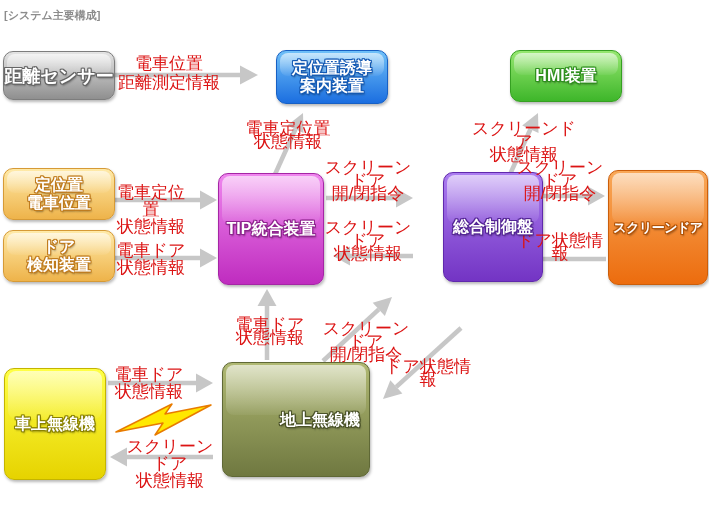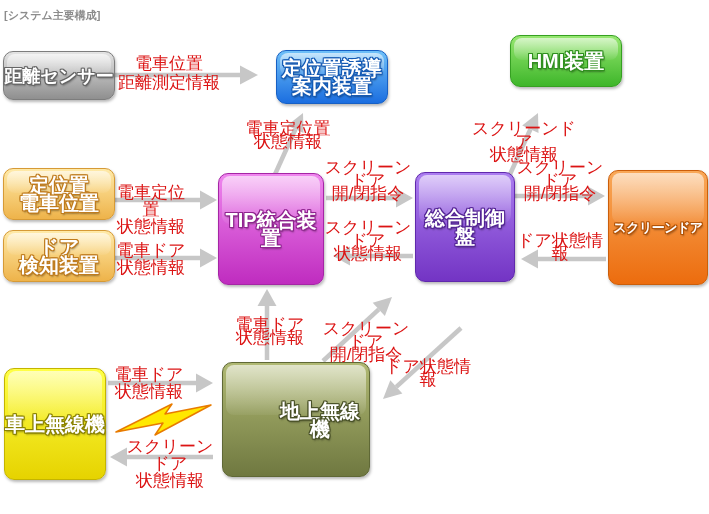--- a/index.html
+++ b/index.html
@@ -8,36 +8,36 @@
   .title{position:absolute;left:4px;top:8px;font-size:11px;font-weight:bold;color:#8c8c8c;}
   svg.arrows{position:absolute;left:0;top:0;}
   .shaft{stroke:#c7c7c7;stroke-width:4.5;fill:none;}
   .head{fill:#c7c7c7;stroke:none;}
   .bolt{fill:#ffe800;stroke:#e87b00;stroke-width:1.5;stroke-linejoin:round;}
   .node{position:absolute;border-radius:10px;display:flex;align-items:center;justify-content:center;
         text-align:center;font-weight:bold;color:#fff;white-space:pre-line;
         box-shadow:1px 2px 3px rgba(0,0,0,.28);}
   .node::before{content:"";position:absolute;left:3px;right:3px;top:2px;height:44%;border-radius:8px;
         background:linear-gradient(rgba(255,255,255,.62),rgba(255,255,255,.05));pointer-events:none;}
-  .node .nl{position:relative;z-index:1;font-size:20px;line-height:18px;
+  .node .nl{position:relative;z-index:1;font-size:16px;line-height:18px;
         text-shadow:-1px 0 var(--oc),1px 0 var(--oc),0 -1px var(--oc),0 1px var(--oc),
         -1px -1px var(--oc),1px -1px var(--oc),-1px 1px var(--oc),1px 1px var(--oc),
         1px 2px 2px rgba(0,0,0,.4);}
   .n-gray   {background:linear-gradient(#e4e4e4,#8f8f8f);border:1px solid #7d7d7d;--oc:#666;}
   .n-blue   {background:linear-gradient(#6fc0f8,#1b6ee0);border:1px solid #1760c4;--oc:#155ab4;}
   .n-green  {background:linear-gradient(#96e770,#3eb62a);border:1px solid #36a022;--oc:#2f8f1e;}
   .n-gold   {background:linear-gradient(#ffeaa8,#eeb34a);border:1px solid #d69a36;--oc:#c07c1e;}
   .n-magenta{background:linear-gradient(#ef86ee,#bf2cbf);border:1px solid #a526a5;--oc:#8f248f;}
-  .n-purple {background:linear-gradient(#ab7df0,#7334c4);border:1px solid #6029ac;--oc:#532494;}
+  .n-purple {background:linear-gradient(#ab7df0,#7334c4);border:1px solid #6029ac;margin-left:28px;--oc:#532494;}
   .n-orange {background:linear-gradient(#f9a858,#ec6c0e);border:1px solid #cc5e0a;--oc:#b35408;}
   .n-yellow {background:linear-gradient(#ffff45,#e6d300);border:1px solid #c4b400;margin-top:6px;--oc:#8a8200;}
   .n-olive  {background:linear-gradient(#b0b973,#6f7840);border:1px solid #5f6836;--oc:#4a5228;}
   #n-sensor  {left:3px;  top:51px; width:110px;height:47px;}
   #n-guidance{left:276px;top:50px; width:110px;height:52px;}
-  #n-hmi     {left:510px;top:35px; width:110px;height:50px;}
+  #n-hmi     {left:510px;top:50px; width:110px;height:50px;}
   #n-posdet  {left:3px;  top:168px;width:110px;height:50px;}
   #n-doordet {left:3px;  top:230px;width:110px;height:50px;}
   #n-tip     {left:218px;top:173px;width:104px;height:110px;}
   #n-ctrl    {left:415px;top:172px;width:98px; height:108px;}
   #n-sdoor   {left:608px;top:170px;width:98px; height:113px;}
   #n-sdoor .nl{font-size:13px;letter-spacing:-0.5px;}
   #n-sensor .nl{font-size:18px;}
   #n-onboard {left:4px;  top:362px;width:100px;height:110px;}
   #n-ground  {left:222px;top:362px;width:98px; height:113px;padding-left:48px;}
   .lbl{position:absolute;color:#dc1414;font-weight:normal;font-size:17px;line-height:13px;

